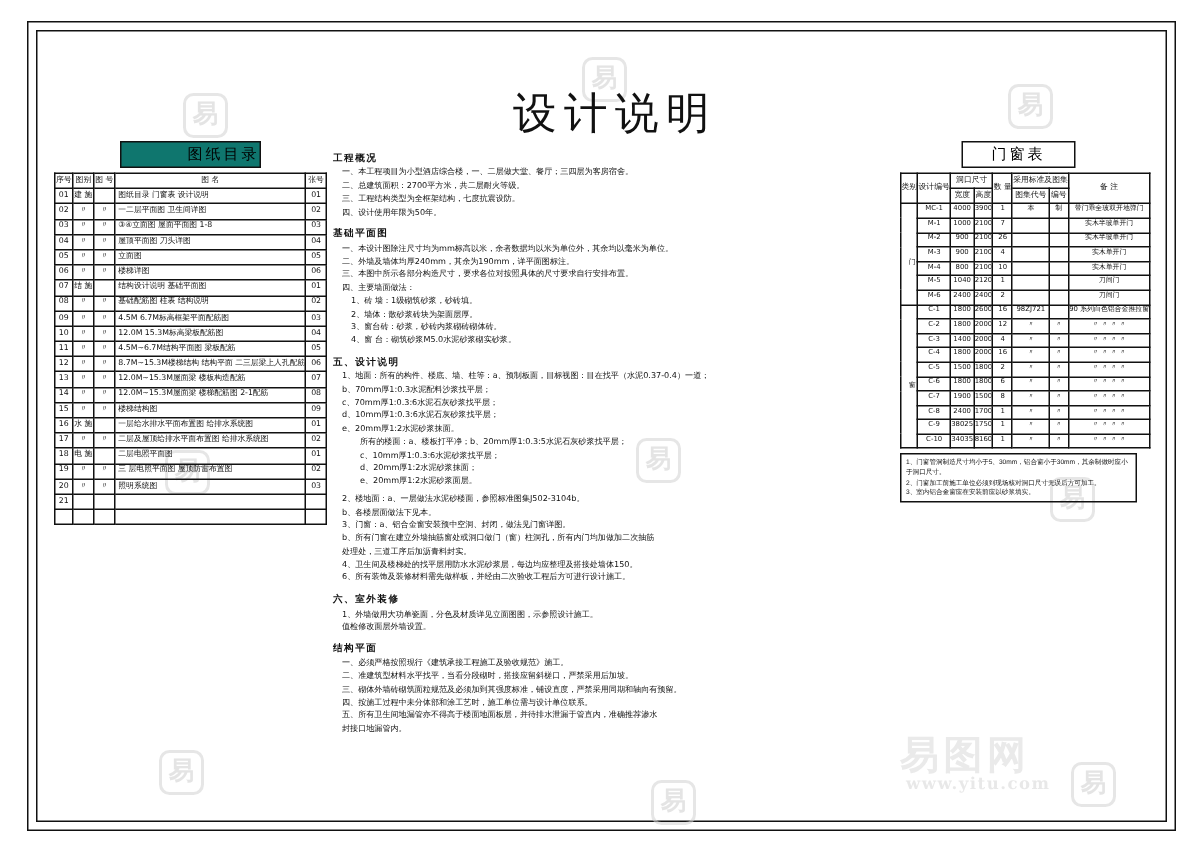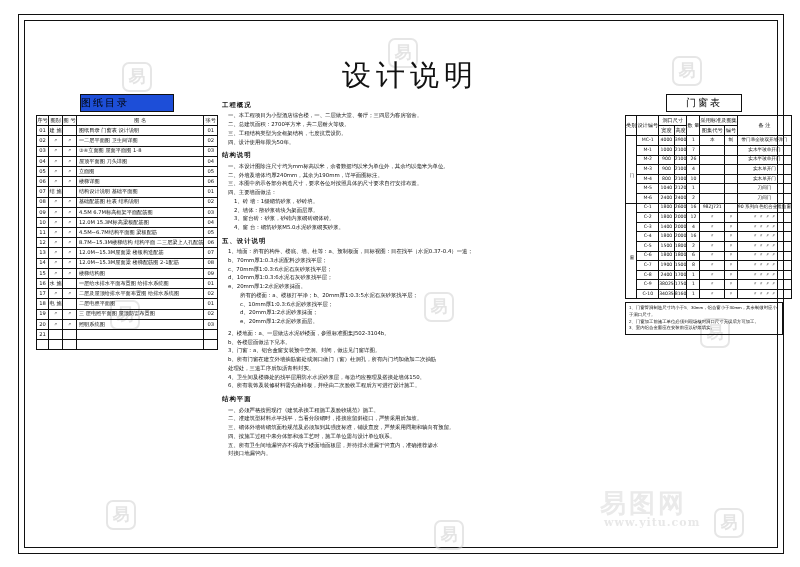--- a/index.html
+++ b/index.html
@@ -29,44 +29,44 @@
     text-align:center;
     font-family:"DejaVu Serif","Liberation Serif",serif;
     font-size:29px;letter-spacing:5px;color:#111;
     white-space:nowrap;
     margin-top:24px;
   }
 
   
   .dl-wrap{position:absolute;left:36px;top:94px;width:182px;}
   .dl-title{
-    width:92px;margin:0 auto 3px auto;text-align:left;
+    width:92px;margin:0 auto 3px auto;text-align:right;
     border:1px solid #111;font-size:10px;letter-spacing:2px;
     padding:1px 0;font-family:"DejaVu Serif","Liberation Serif",serif;
-    background:#1d4ed8;
+    background:#0f766e;
   }
   table.grid{
     border-collapse:collapse;width:100%;
     font-size:5.2px;color:#111;
     font-family:"DejaVu Sans","Liberation Sans",sans-serif;
   }
   table.grid td,table.grid th{
     border:0.6px solid #111;padding:0;line-height:1.05;
     height:9.2px;text-align:center;vertical-align:middle;
     white-space:nowrap;overflow:hidden;font-weight:normal;
   }
   .dl-wrap td.name{text-align:left;padding-left:2px;}
   .c-seq{width:9%;}
   .c-type{width:13%;}
   .c-no{width:10%;}
   .c-name{width:52%;}
   .c-sheet{width:16%;}
 
   
-  .dw-wrap{position:absolute;left:625px;top:94px;width:158px;border-radius:14px;}
+  .dw-wrap{position:absolute;left:600px;top:94px;width:158px;border-radius:14px;}
   .dw-title{
     width:74px;margin:0 auto 3px auto;text-align:center;
     border:1px solid #111;font-size:10px;letter-spacing:2px;
     padding:1px 0;font-family:"DejaVu Serif","Liberation Serif",serif;
   }
   .dw-wrap table.grid td{height:8.6px;font-size:4.6px;}
   .dw-wrap td.rot{font-size:5px;letter-spacing:1px;}
   .vert{writing-mode:vertical-rl;text-orientation:upright;letter-spacing:1px;}
   .dw-note{
     margin-top:3px;border:0.6px solid #111;font-size:4.4px;
@@ -480,21 +480,21 @@
 
   <div class="spec" id="spec-body">
       <div class="blk">
         <h3>工程概况</h3>
         <p class="i1">一、本工程项目为小型酒店综合楼，一、二层做大堂、餐厅；三四层为客房宿舍。</p>
         <p class="i1">二、总建筑面积：2700平方米，共二层耐火等级。</p>
         <p class="i1">三、工程结构类型为全框架结构，七度抗震设防。</p>
         <p class="i1">四、设计使用年限为50年。</p>
       </div>
       <div class="blk">
-        <h3>结构说明</h3>
+        <h3>基础平面图</h3>
         <p class="i1">一、本设计图除注尺寸均为mm标高以米，余者数据均以米为单位外，其余均以毫米为单位。</p>
         <p class="i1">二、外墙及墙体均厚240mm，其余为190mm，详平面图标注。</p>
         <p class="i1">三、本图中所示各部分构造尺寸，要求各位对按照具体的尺寸要求自行安排布置。</p>
         <p class="i1">四、主要墙面做法：</p>
         <p class="i2">1、砖  墙：1级砌筑砂浆，砂砖填。</p>
         <p class="i2">2、墙体：散砂浆砖块为架面层厚。</p>
         <p class="i2">3、窗台砖：砂浆，砂砖内浆砌砖砌体砖。</p>
         <p class="i2">4、窗  台：砌筑砂浆M5.0水泥砂浆砌实砂浆。</p>
       </div>
       <div class="blk">
@@ -512,20 +512,25 @@
       <div class="blk">
         <p class="i1">2、楼地面：a、一层做法水泥砂楼面，参照标准图集J502-3104b。</p>
         <p class="i1">b、各楼层面做法下见本。</p>
         <p class="i1">3、门窗：a、铝合金窗安装预中空洞、封闭，做法见门窗详图。</p>
         <p class="i1">b、所有门窗在建立外墙抽筋窗处或洞口做门（窗）柱洞孔，所有内门均加做加二次抽筋</p>
         <p class="i1">处理处，三道工序后加沥青料封实。</p>
         <p class="i1">4、卫生间及楼梯处的找平层用防水水泥砂浆层，每边均应整理及搭接处墙体150。</p>
         <p class="i1">6、所有装饰及装修材料需先做样板，并经由二次验收工程后方可进行设计施工。</p>
       </div>
       <div class="blk">
+        <h3>六、室外装修</h3>
+        <p class="i1">1、外墙做用大功单瓷面，分色及材质详见立面图图，示参照设计施工。</p>
+        <p class="i1">值检修改面层外墙设置。</p>
+      </div>
+      <div class="blk">
         <h3>结构平面</h3>
         <p class="i1">一、必须严格按照现行《建筑承接工程施工及验收规范》施工。</p>
         <p class="i1">二、准建筑型材料水平找平，当看分段砌时，搭接应留斜槎口，严禁采用后加坡。</p>
         <p class="i1">三、砌体外墙砖砌筑面粒规范及必须加到其强度标准，铺设直度，严禁采用同期和轴向有预留。</p>
         <p class="i1">四、按施工过程中未分体部和涂工艺时，施工单位需与设计单位联系。</p>
         <p class="i1">五、所有卫生间地漏管亦不得高于楼面地面板层，并待排水泄漏于管直内，准确推荐渗水</p>
         <p class="i1">封接口地漏管内。</p>
       </div>
     </div>
 

